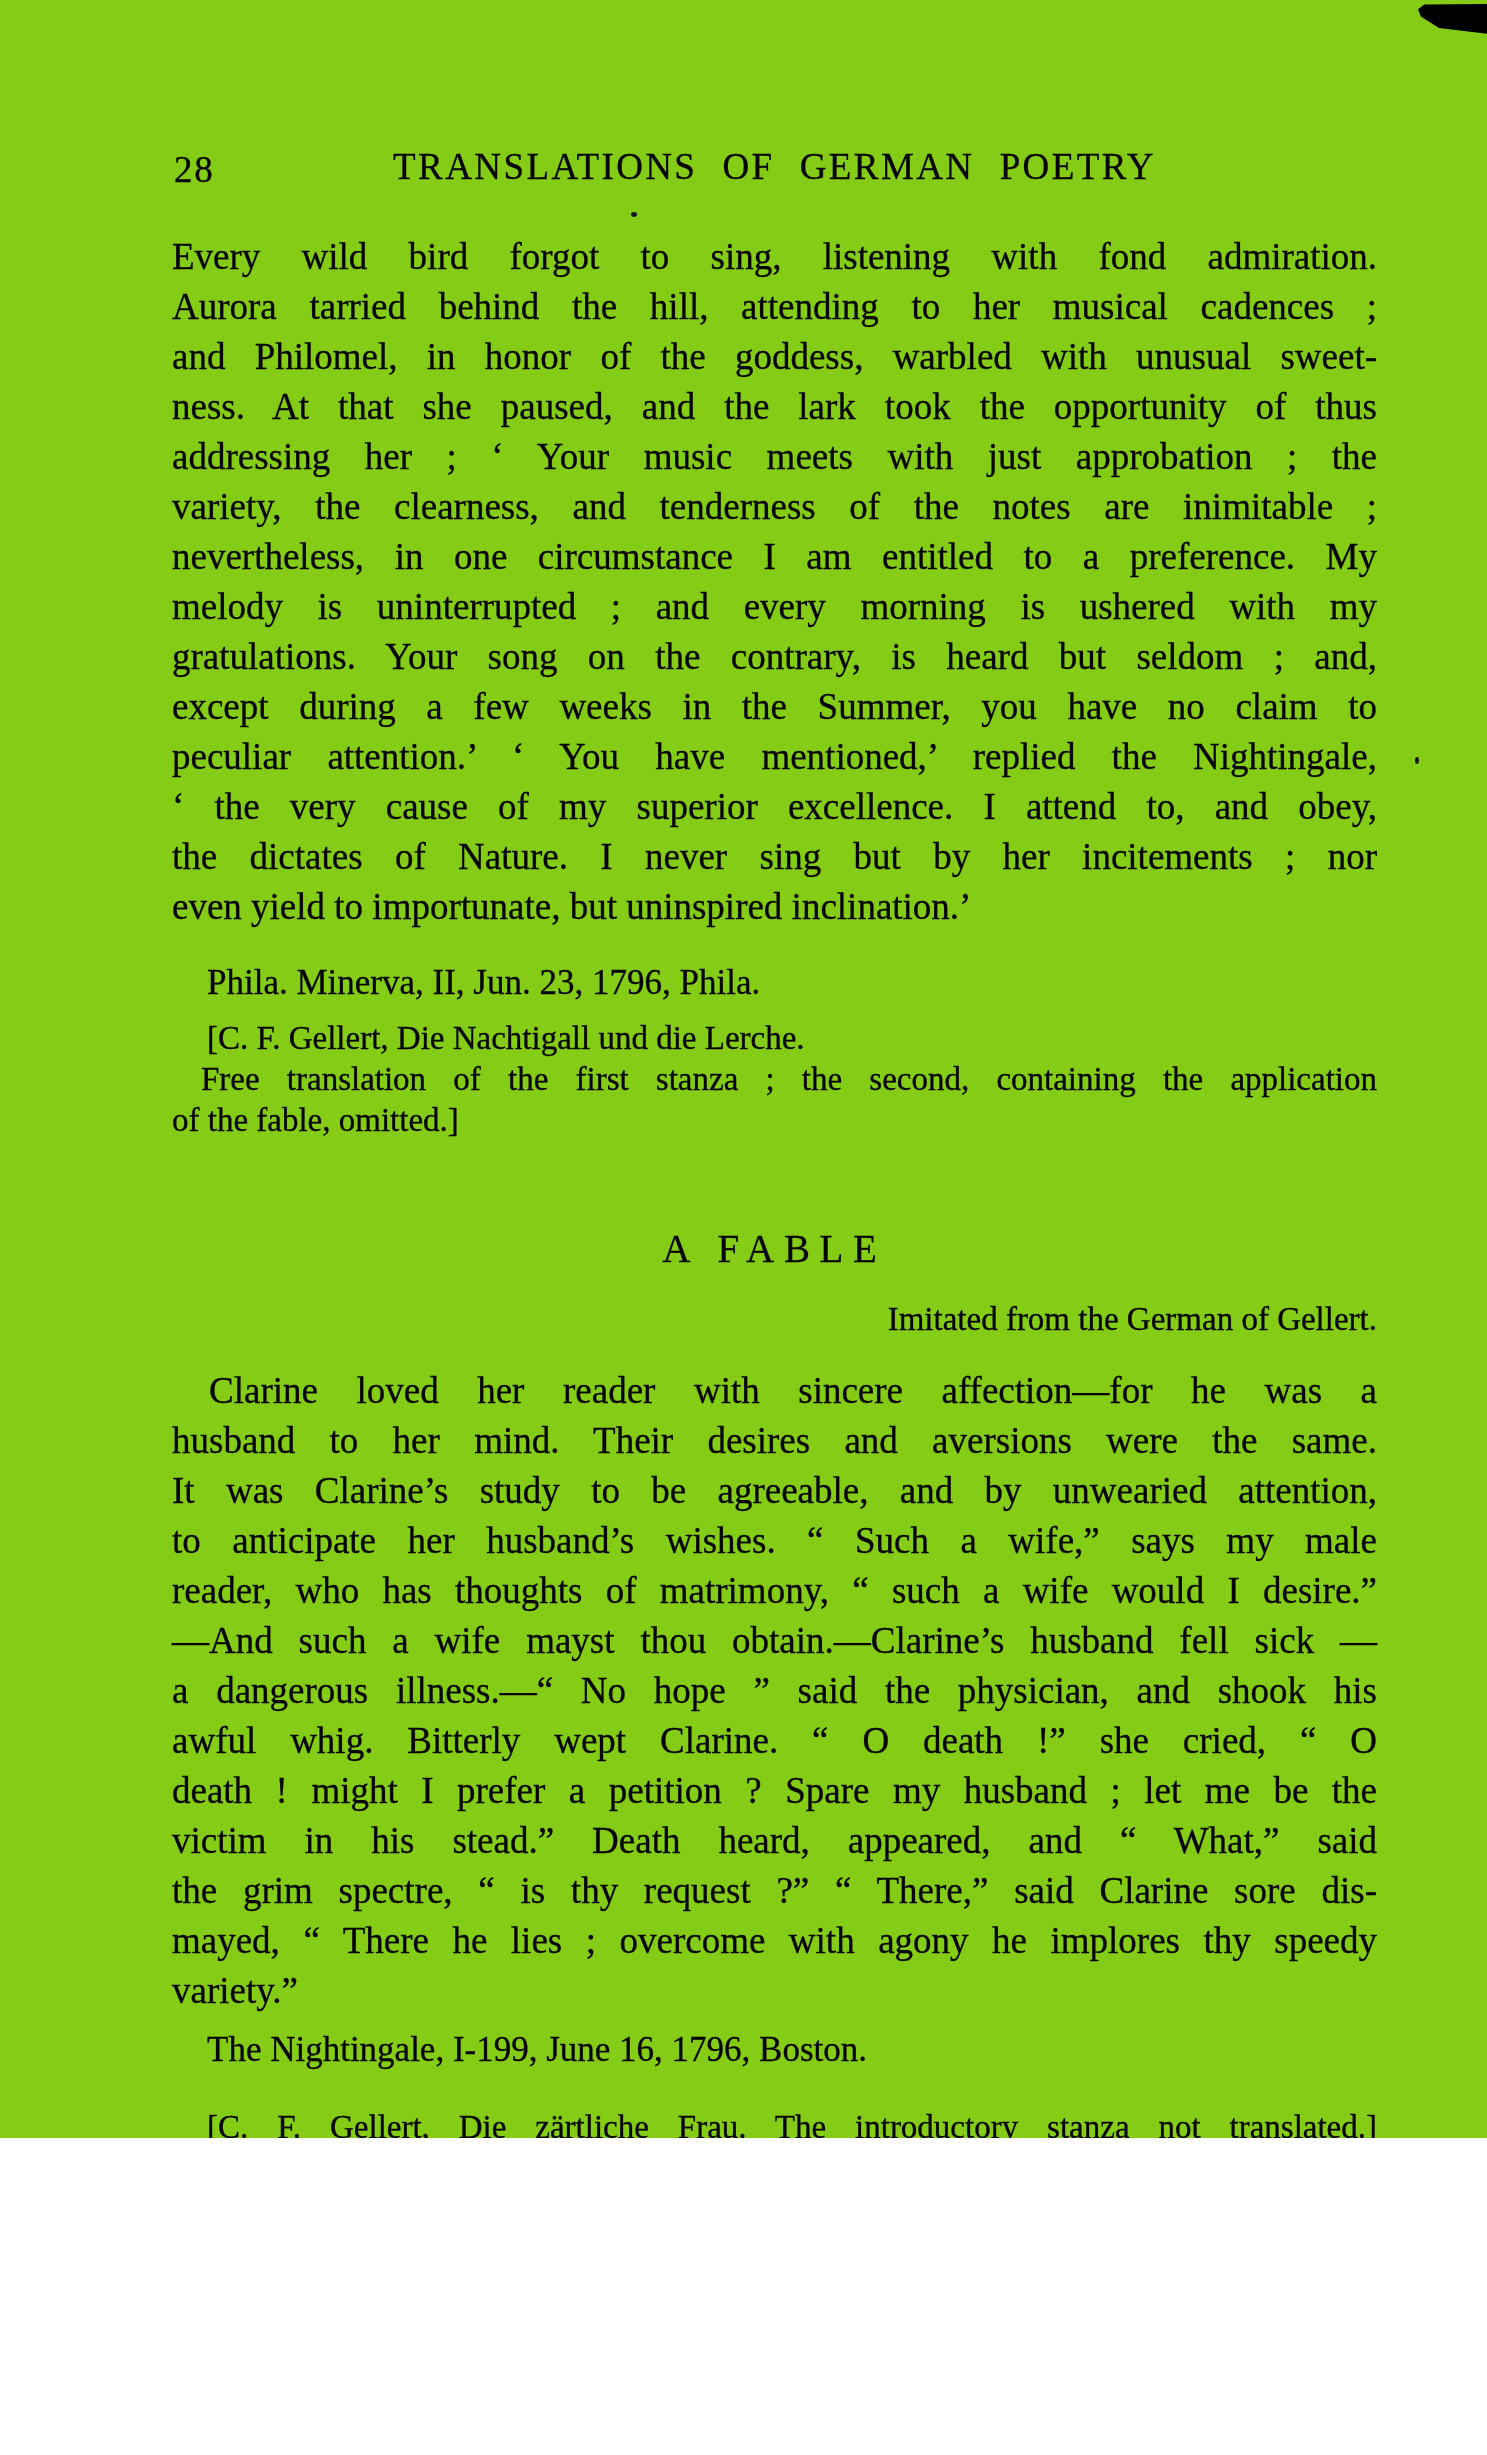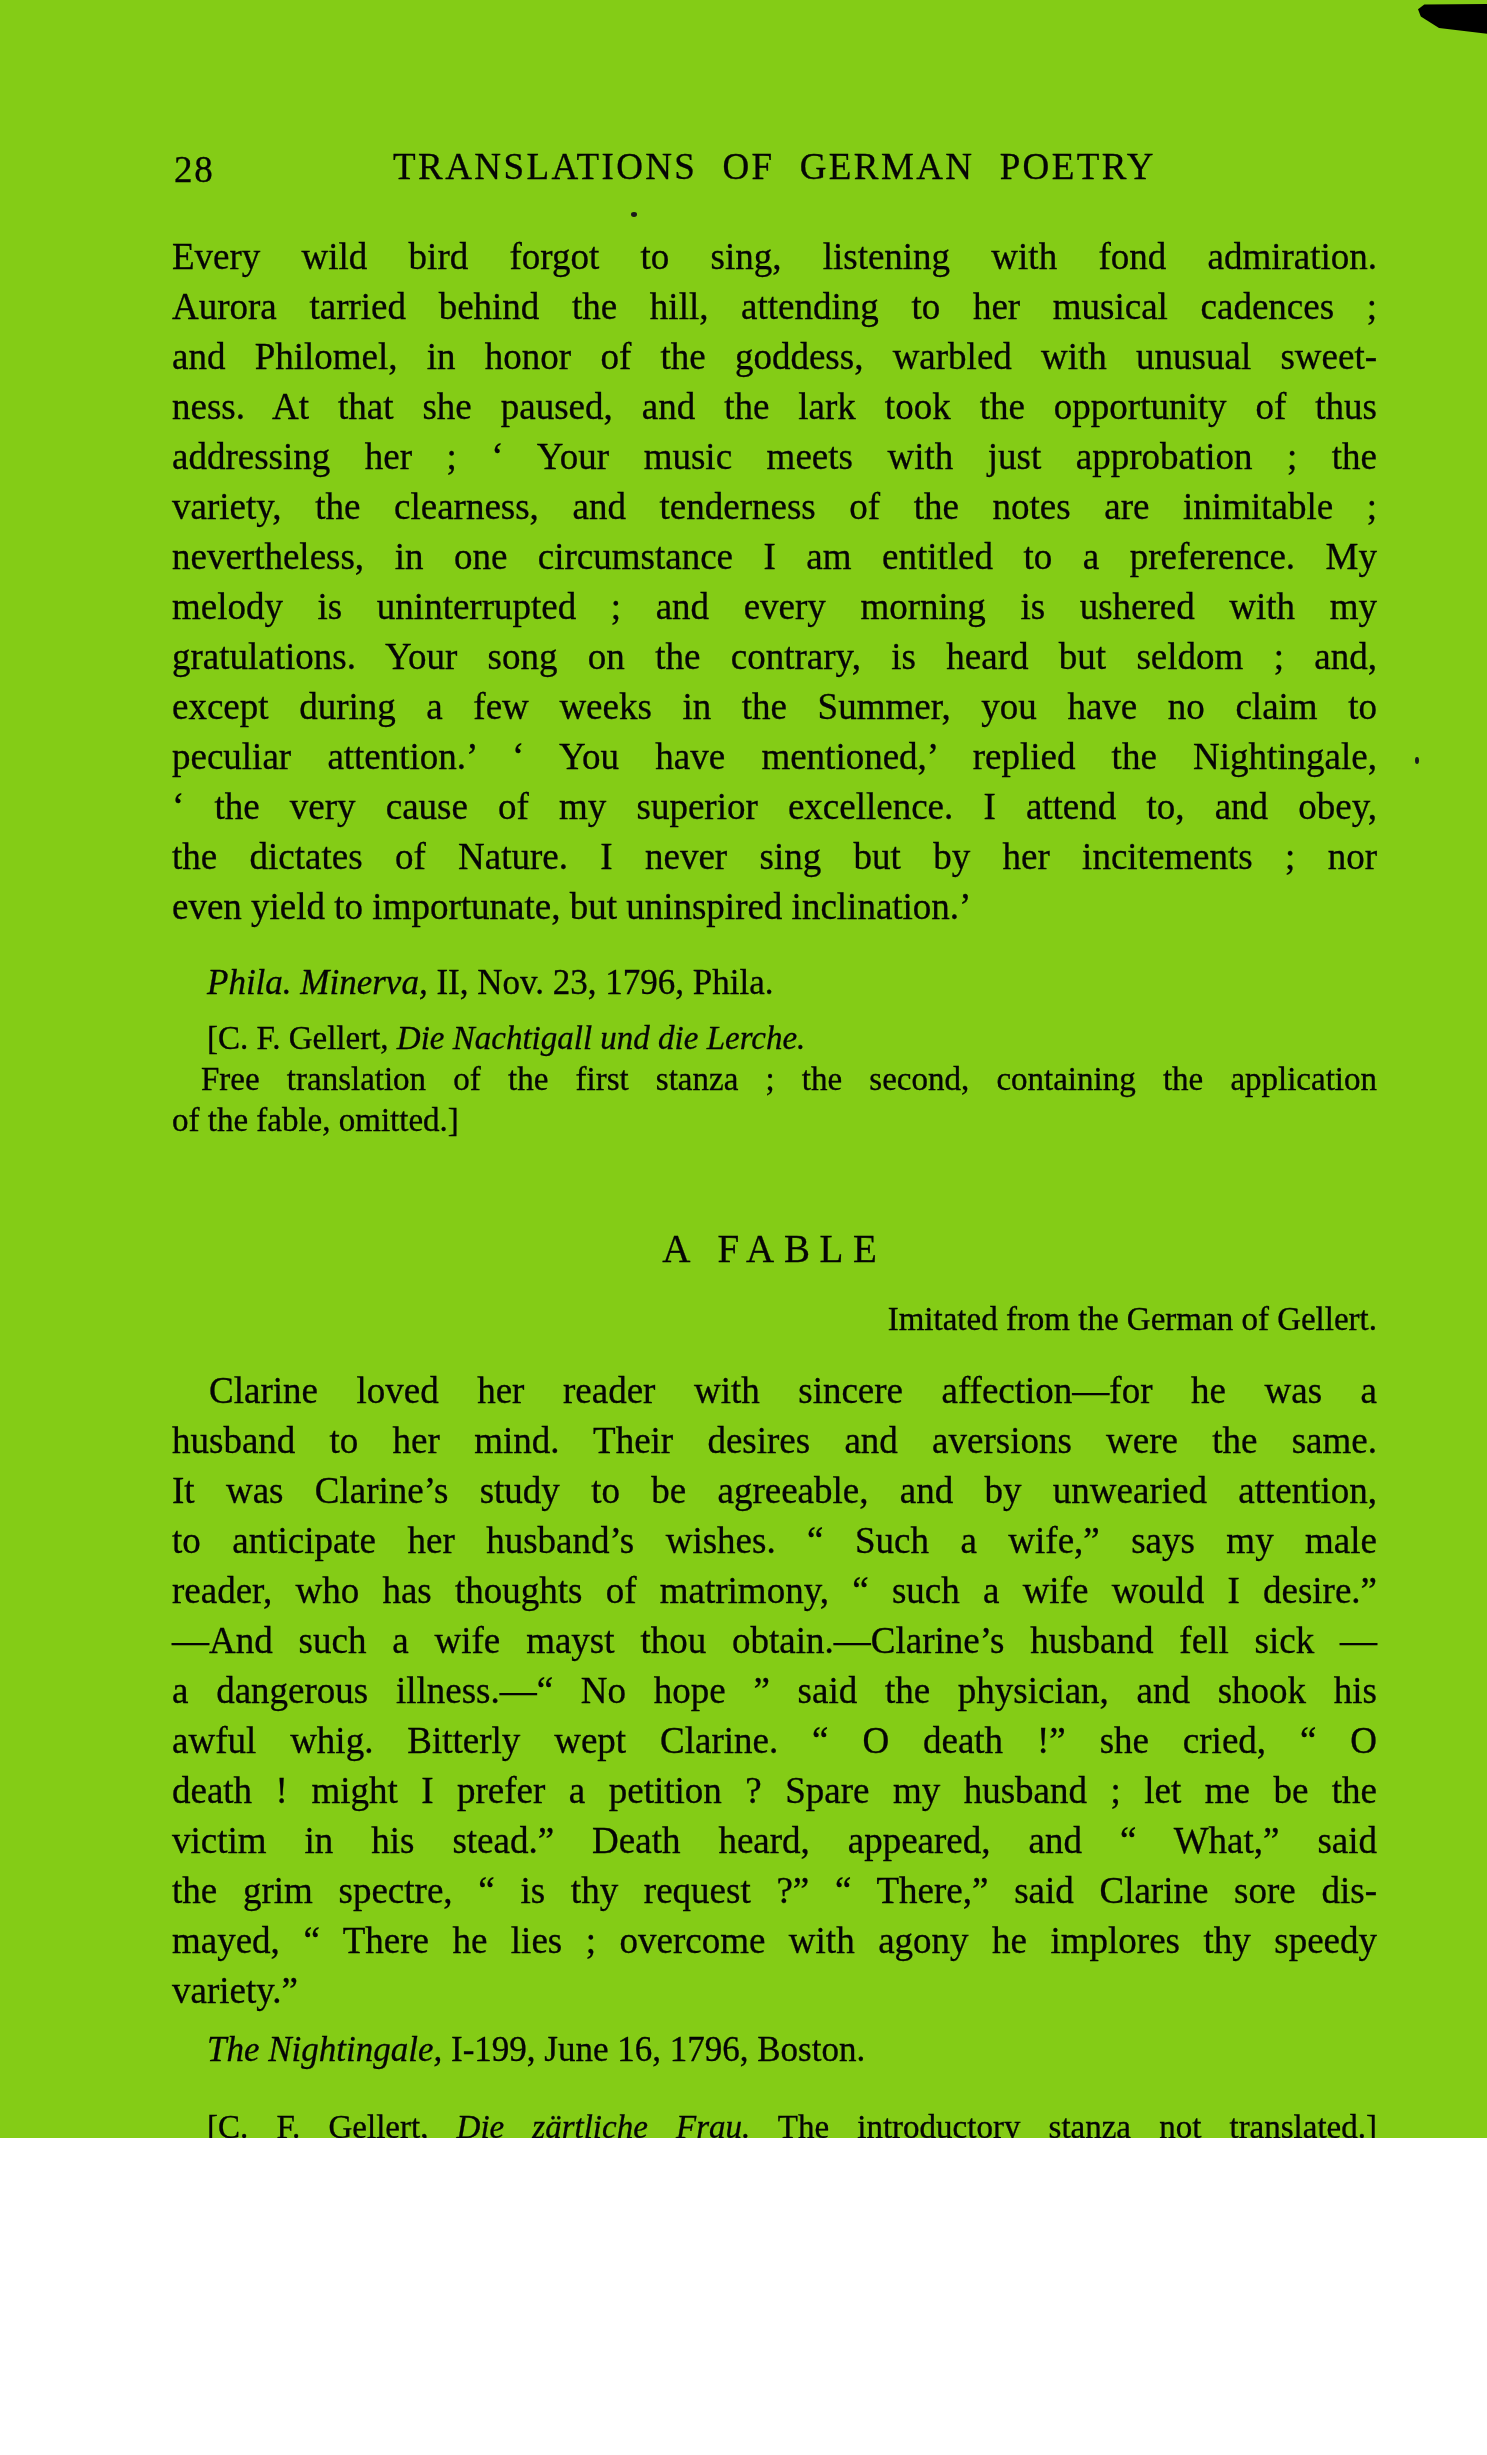--- a/index.html
+++ b/index.html
@@ -16,21 +16,21 @@
   .para { position:absolute; left:172px; width:1205px; font-size:37px; }
   .p1 { top:232px; }
   .p2 { top:1366px; }
   .line { line-height:50px; text-align:justify; text-align-last:justify; }
   .line.last { text-align:left; text-align-last:auto; }
   .line.indent { text-indent:37px; }
   
   .citation { position:absolute; left:207px; font-size:35px; line-height:42px; }
   .c1 { top:962px; }
   .c2 { top:2029px; }
-  .it { font-style:italic; }
+  .it { }
   
   .note { position:absolute; left:172px; width:1205px; font-size:33px; }
   .n1 { top:1018px; }
   .nline { line-height:41px; }
   .ind36 { padding-left:35px; }
   .ind30 { padding-left:29px; }
   .jn { text-align:justify; text-align-last:justify; }
   .n2 { top:2107px; line-height:41px; padding-left:35px; width:1170px;
         text-align:justify; text-align-last:justify; }
   
@@ -76,21 +76,21 @@
     <div class="line">melody is uninterrupted ; and every morning is ushered with my</div>
     <div class="line">gratulations. Your song on the contrary, is heard but seldom ; and,</div>
     <div class="line">except during a few weeks in the Summer, you have no claim to</div>
     <div class="line">peculiar attention.’ ‘ You have mentioned,’ replied the Nightingale,</div>
     <div class="line">‘ the very cause of my superior excellence. I attend to, and obey,</div>
     <div class="line">the dictates of Nature. I never sing but by her incitements ; nor</div>
     <div class="line last">even yield to importunate, but uninspired inclination.’</div>
   </section>
 
   <div class="citation c1">
-    <span class="it">Phila. Minerva,</span><span> II, Nov. 23, 1796, Phila.</span>
+    <span class="it">Phila. Minerva,</span><span> II, Jun. 23, 1796, Phila.</span>
   </div>
 
   <div class="note n1">
     <div class="nline ind36">
       <span>[C. F. Gellert, </span><span class="it">Die Nachtigall und die Lerche.</span>
     </div>
     <div class="nline ind30 jn">Free translation of the first stanza ; the second, containing the application</div>
     <div class="nline">of the fable, omitted.]</div>
   </div>
 

